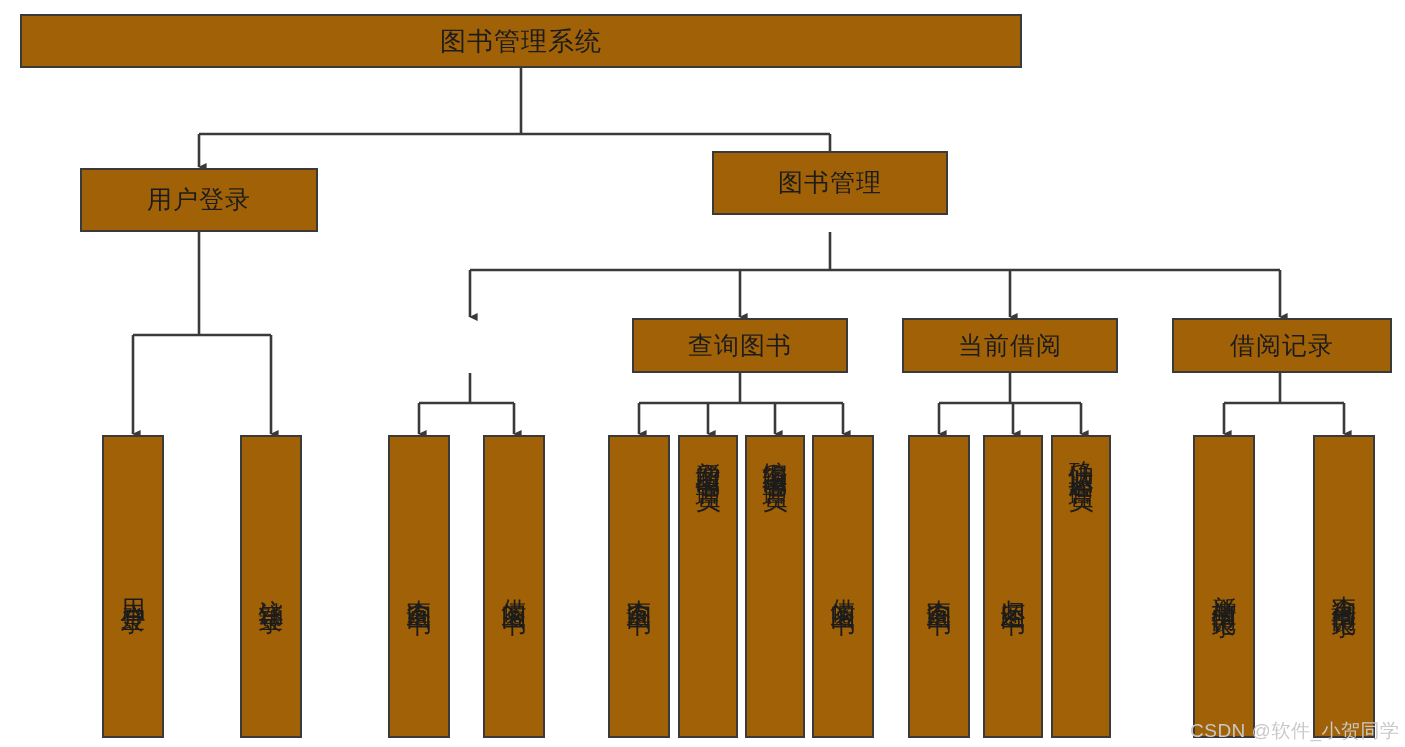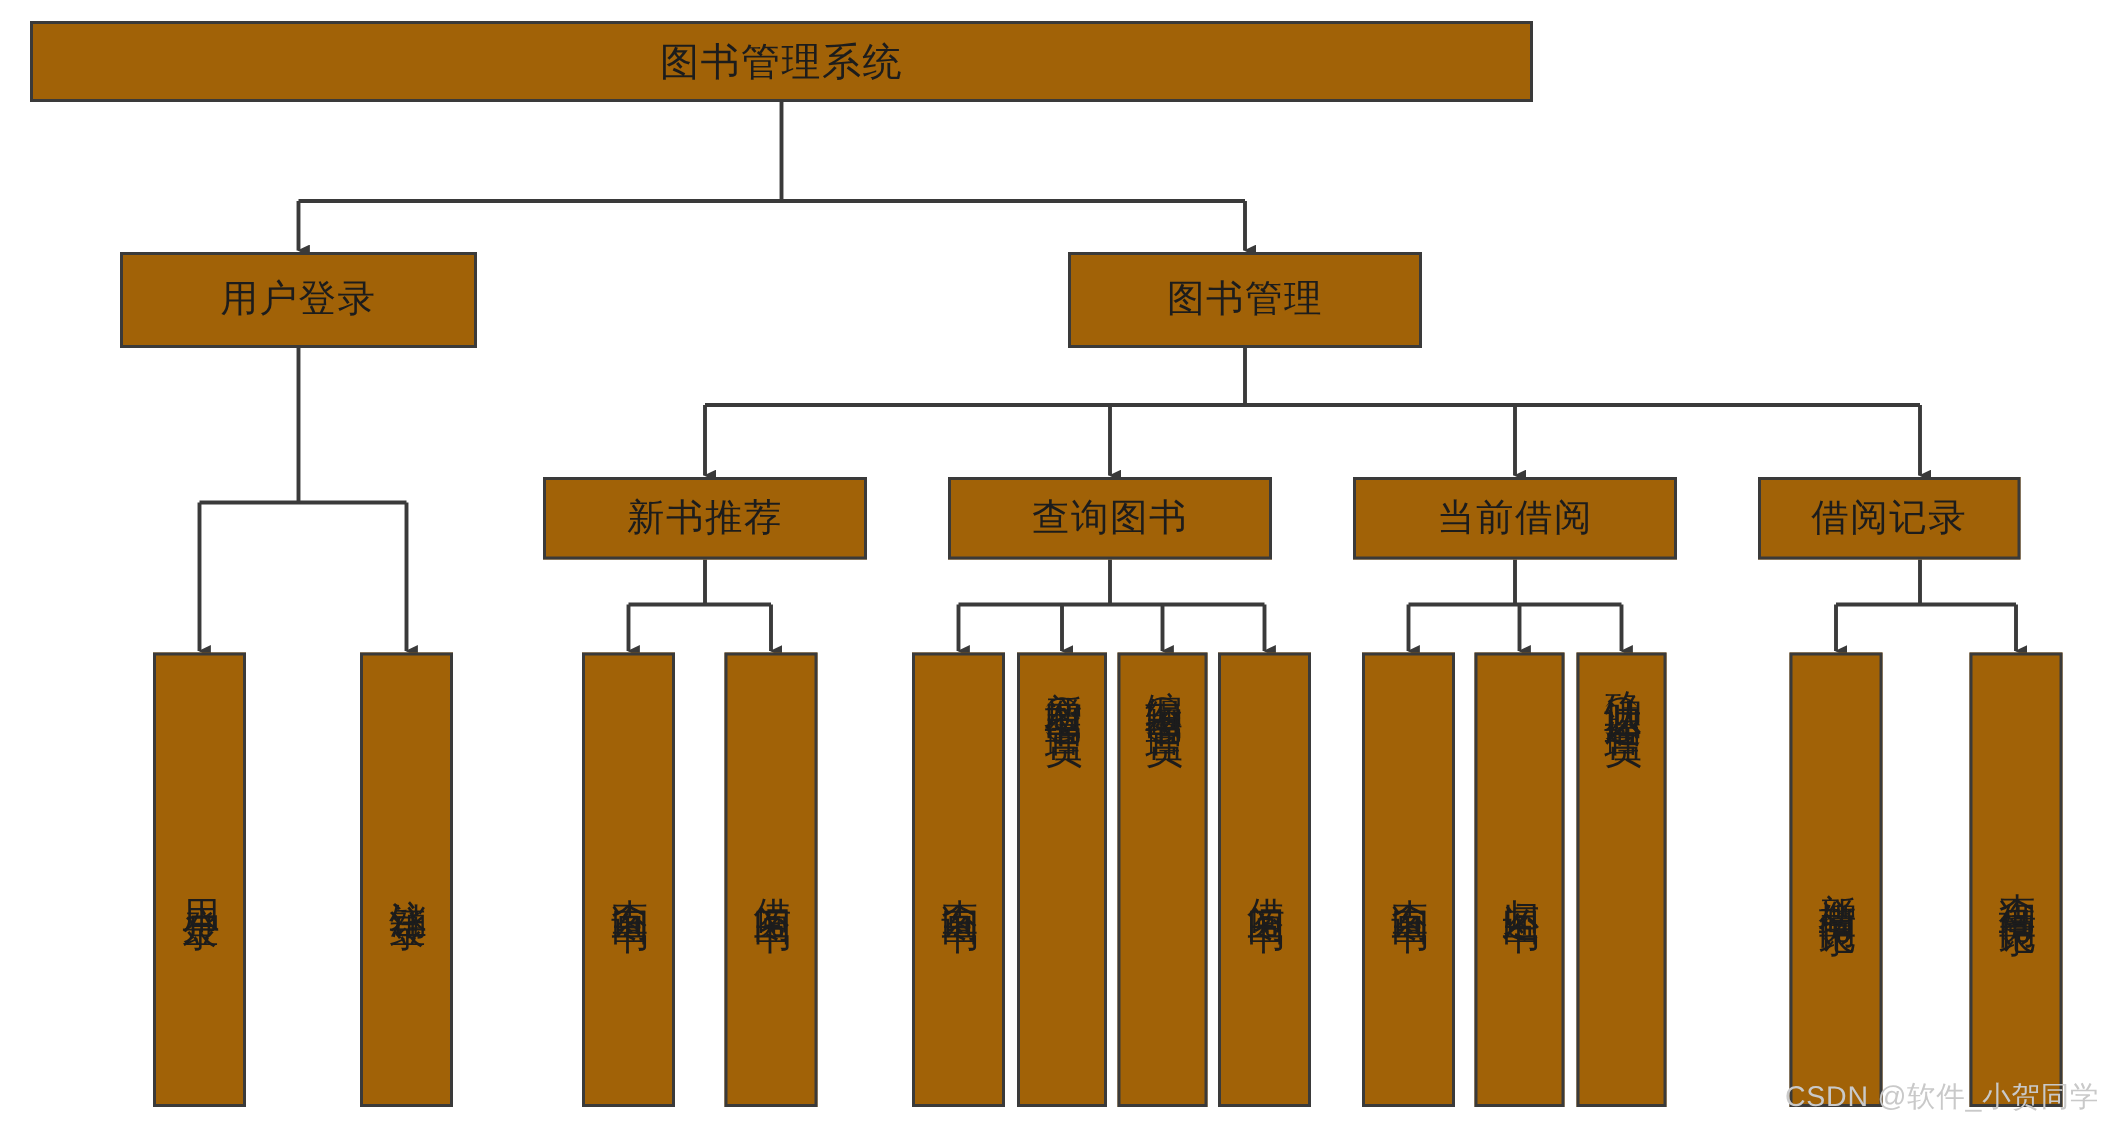--- a/index.html
+++ b/index.html
@@ -122,34 +122,31 @@
       </g>
   </svg>
 
   <div class="node horiz root" style="left: 20px; top: 14px; width: 1002px; height: 54px;">
     <span class="label">图书管理系统</span>
   </div>
 
   <div class="node horiz" style="left: 80px; top: 168px; width: 238px; height: 64px;">
     <span class="label">用户登录</span>
   </div>
-  <div class="node horiz" style="left: 712px; top: 168px; width: 236px; height: 64px;">
+  <div class="node horiz" style="left: 712px; top: 151px; width: 236px; height: 64px;">
     <span class="label">图书管理</span>
   </div>
 
-  <div class="node horiz" style="left: 362px; top: 318px; width: 216px; height: 55px;">
-    <span class="label">新书推荐</span>
-  </div>
   <div class="node horiz" style="left: 632px; top: 318px; width: 216px; height: 55px;">
     <span class="label">查询图书</span>
   </div>
   <div class="node horiz" style="left: 902px; top: 318px; width: 216px; height: 55px;">
     <span class="label">当前借阅</span>
   </div>
-  <div class="node horiz" style="left: 1172px; top: 318px; width: 175px; height: 55px;">
+  <div class="node horiz" style="left: 1172px; top: 318px; width: 220px; height: 55px;">
     <span class="label">借阅记录</span>
   </div>
 
   <div class="node vert" style="left: 102px; top: 435px; width: 62px; height: 303px; align-items: center;">
     <span class="label">用户登录</span>
   </div>
   <div class="node vert" style="left: 240px; top: 435px; width: 62px; height: 303px; align-items: center;">
     <span class="label">注销登录</span>
   </div>
   <div class="node vert" style="left: 388px; top: 435px; width: 62px; height: 303px; align-items: center;">

